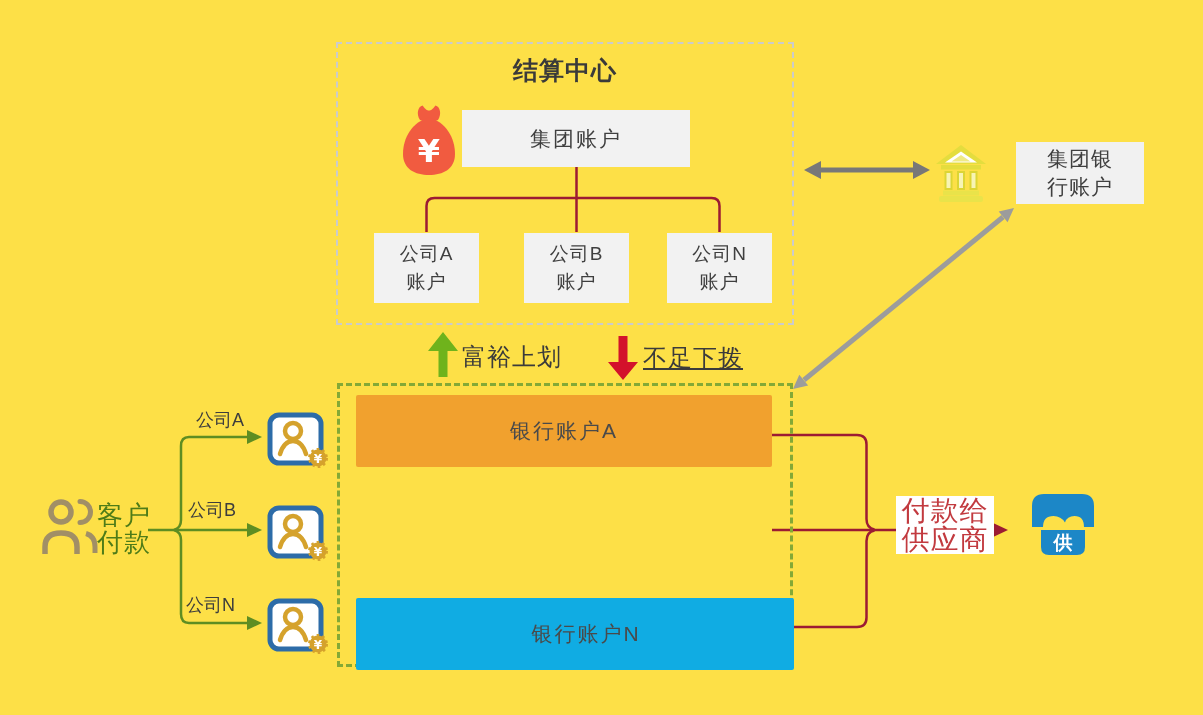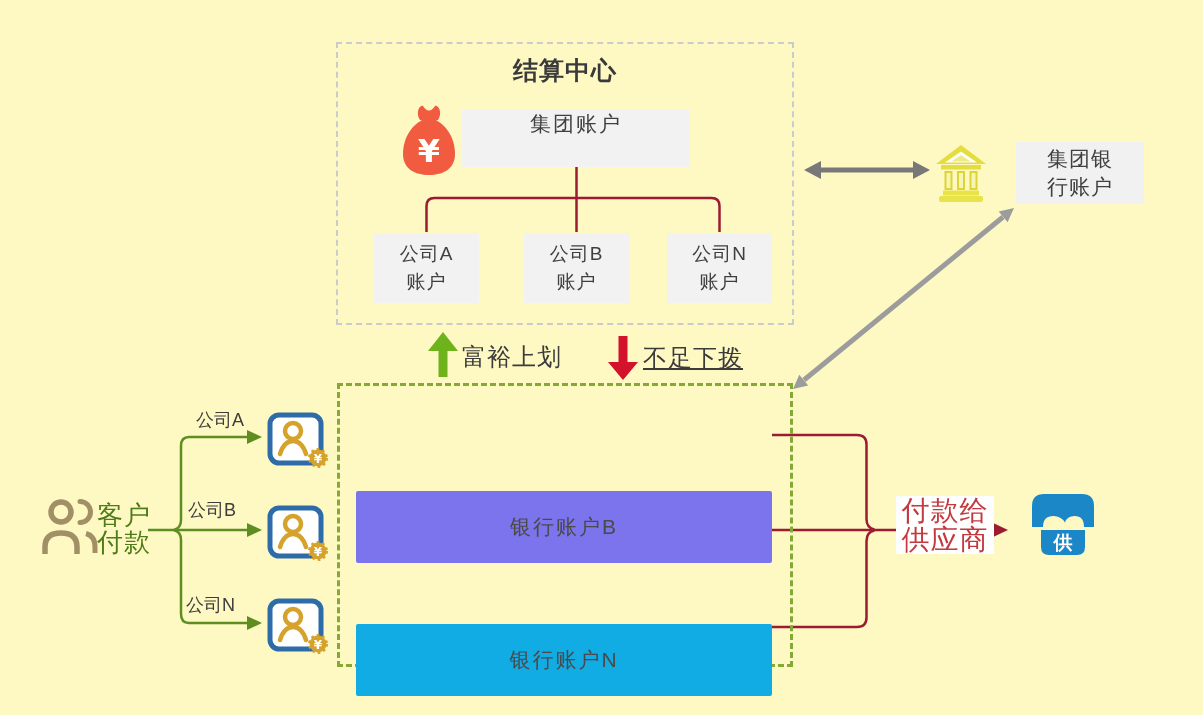--- a/index.html
+++ b/index.html
@@ -1,37 +1,37 @@
 <!DOCTYPE html>
 <html><head>
 <meta charset="utf-8">
 <style>
   html,body{margin:0;padding:0;background:#fff;}
   #stage{
-    position:relative;width:1203px;height:715px;background:#fef9c3;overflow:hidden;
+    position:relative;width:1203px;height:715px;background:#fde047;overflow:hidden;
     font-family:"Liberation Sans","DejaVu Sans",sans-serif;color:#3a3a3a;
   }
   .abs{position:absolute;}
   svg{display:block;}
   
   .settlement-box{left:336px;top:42px;width:458px;height:283px;border:2px dashed #cbcbcb;box-sizing:border-box;}
   .settlement-title{left:336px;top:54px;width:458px;text-align:center;font-size:25px;font-weight:bold;color:#3a3a3a;letter-spacing:1px;}
-  .group-account{left:462px;top:110px;width:228px;height:57px;background:#f2f2f2;font-size:21px;color:#3f3f3f;display:flex;align-items:flex-start;justify-content:center;letter-spacing:2px;}
+  .group-account{left:462px;top:110px;width:228px;height:57px;background:#f2f2f2;font-size:21px;color:#3f3f3f;display:flex;align-items:center;justify-content:center;letter-spacing:2px;}
   .company-box{top:233px;width:105px;height:70px;background:#f2f2f2;font-size:19px;color:#3f3f3f;text-align:center;line-height:1.45;display:flex;flex-direction:column;align-items:center;justify-content:center;letter-spacing:1px;}
   .company-a{left:374px;} .company-b{left:524px;} .company-n{left:667px;}
   
   .flow-label{font-size:24px;color:#3b3b3b;letter-spacing:1px;}
   .surplus-label{left:462px;top:341px;}
   .shortage-label{left:643px;top:342px;text-decoration:underline;}
   
   .bank-box{left:337px;top:383px;width:456px;height:284px;border:3px dashed #84a936;box-sizing:border-box;}
   .bank-bar{left:356px;width:416px;height:72px;font-size:21px;color:#4a4a4a;display:flex;align-items:center;justify-content:center;letter-spacing:2px;border-radius:2px;}
   .bar-0{top:395px;background:#f1a12e;}
   .bar-1{top:491px;background:#7c74ec;}
-  .bar-2{top:624px;background:#10ace3;}
+  .bar-2{top:598px;background:#10ace3;padding-left:22px;}
   
   .customer-label{left:97px;top:502px;font-size:26px;line-height:27px;color:#4e7c18;letter-spacing:1px;}
   .branch-label{font-size:18px;color:#3d3d3d;}
   .branch-a{left:196px;top:408px;}
   .branch-b{left:188px;top:498px;}
   .branch-n{left:186px;top:593px;}
   
   .supplier-label{left:896px;top:496px;width:98px;background:#ffffff;text-align:center;font-size:28px;line-height:29px;color:#c23a3f;letter-spacing:1px;}
   
   .group-bank-box{left:993px;top:142px;width:128px;height:62px;background:#f1f1f1;font-size:21px;line-height:28px;color:#3f3f3f;display:flex;flex-direction:column;align-items:center;justify-content:center;letter-spacing:1px;margin-left:23px;}
@@ -109,22 +109,22 @@
   </div>
   <div class="abs company-box company-n">
     <span>公司N</span>
     <span>账户</span>
   </div>
 
   <div class="abs flow-label surplus-label">富裕上划</div>
   <div class="abs flow-label shortage-label">不足下拨</div>
 
   <div class="abs bank-box"></div>
-  <div class="abs bank-bar bar-1">
-    <span>银行账户B</span>
+  <div class="abs bank-bar bar-0">
+    <span>银行账户A</span>
   </div>
   <div class="abs bank-bar bar-2">
     <span>银行账户N</span>
   </div>
 
   <div class="abs" style="left:42px;top:497px;width:58px;height:62px;">
     <svg width="58" height="62" viewBox="0 0 58 62">
       <g stroke="#a18f66" fill="none" stroke-linecap="round">
         <circle cx="19" cy="15" r="10" stroke-width="5.5"></circle>
         <path d="M3,57 L3,50 Q3,36 19,36 Q35,36 35,50 L35,57" stroke-width="5.5" stroke-linecap="butt"></path>

